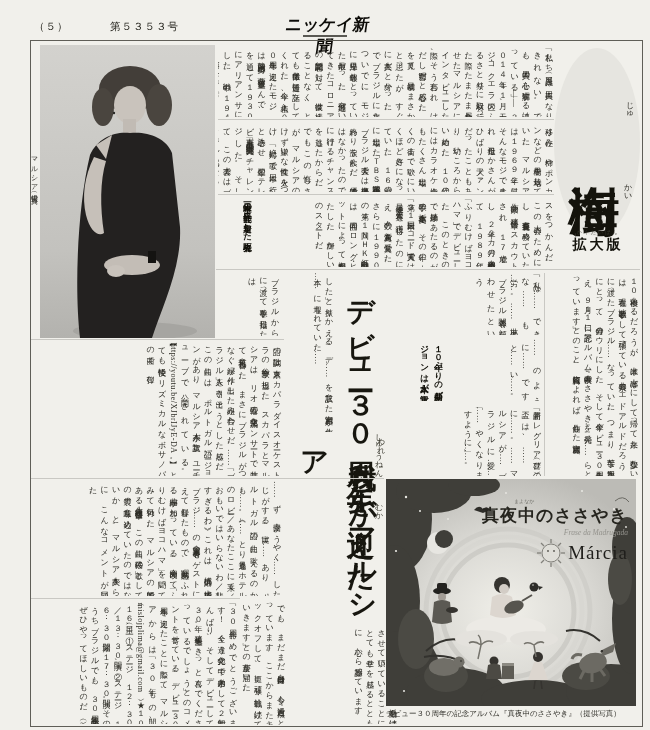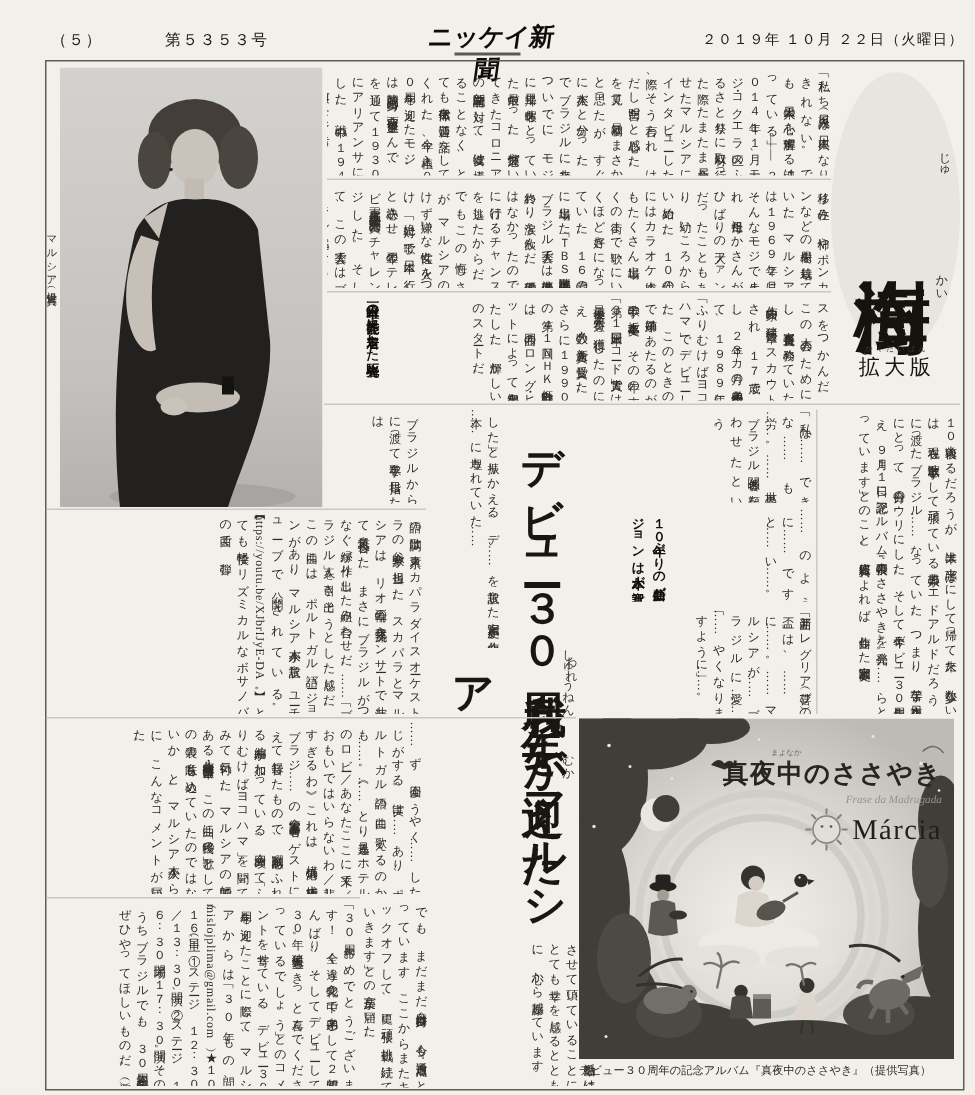--- a/index.html
+++ b/index.html
@@ -19,21 +19,20 @@
 </style>
 </head>
 <body>
 
 <div id="page">
 
   <div class="abs header-text" style="left:34px; top:20px;">（５）</div>
   <div class="abs header-text" style="left:110px; top:20px;">第５３５３号</div>
   <div class="abs" style="left:276px; top:14px; width:100px; text-align:center; font-family:'DejaVu Sans','Liberation Sans',sans-serif; font-weight:bold; font-size:16.5px; color:#0d0c08; transform:skewX(-8deg);">ニッケイ新聞</div>
   <div class="abs" style="left:303px; top:35px; width:44px; height:2px; background:#5a5953;"></div>
-  <div class="abs" style="left:468px; top:20px; font-size:9.5px; letter-spacing:1px; color:#1c1b14;">２０１９年 １０月 ２２日（火曜日）</div>
 
   <div class="abs" style="left:30px; top:40px; width:613px; height:687px; border:1px solid #5f5e57;"></div>
 
   <div class="abs" style="left:40px; top:45px; width:175px; height:293px;">
     <svg width="175" height="293" viewBox="0 0 175 293" preserveAspectRatio="none">
       <defs>
         <linearGradient id="pbg" x1="0" y1="0" x2="0" y2="1">
           <stop offset="0%" stop-color="#d3d2ce"></stop>
             <stop offset="70%" stop-color="#c3c2be"></stop>
             <stop offset="100%" stop-color="#b3b2ae"></stop>
@@ -60,21 +59,21 @@
       <rect x="108" y="206" width="8" height="12" fill="#141311"></rect>
     </svg>
   </div>
   <div class="abs vtext" style="left:29px; top:152px; font-size:7px; color:#33322c; letter-spacing:1px;">マルシア（提供写真）</div>
 
   <div class="abs" style="left:554px; top:48px; width:86px; height:188px; background:#e6e5e0; border-radius:50%;"></div>
   <div class="abs vtext" style="left:566px; top:62px; width:56px; height:166px; font-size:51px; line-height:56px; font-weight:bold; color:#14130c; text-align:center;"><span>樹</span><span>海</span></div>
   <div class="abs vtext" style="left:623px; top:96px; font-size:8px; color:#2e2d26;">じゅ</div>
   <div class="abs vtext" style="left:621px; top:178px; font-size:8px; color:#2e2d26;">かい</div>
   <div class="abs" style="left:556px; top:229px; width:84px; text-align:center; font-size:5px; letter-spacing:2px; color:#3a392f;">かくだいばん</div>
-  <div class="abs" style="left:556px; top:236px; width:84px; text-align:center; font-size:14px; font-weight:normal; letter-spacing:3px; color:#14130c; font-family:'DejaVu Sans','Liberation Sans',sans-serif;">拡大版</div>
+  <div class="abs" style="left:556px; top:236px; width:84px; text-align:center; font-size:14px; font-weight:bold; letter-spacing:3px; color:#14130c; font-family:'DejaVu Sans','Liberation Sans',sans-serif;">拡大版</div>
 
   <div class="abs body-col" style="left:218px; top:46px; width:336px; height:71px;">「私たち（日系人）は日本人になりきれない。でも、日本人の心を理解する魂は持っている」――２０１４年１１月、モジ・コクエラ区のふるさと祭りに取材に行った際、たまたま居合わせたマルシアにインタビューした際、そう言われ、けだし明言だと感心した。顔を見て、最初はまさかと思ったが、すぐに本人だと分かった。仕事でブラジルに来たついでに、モジに里帰り休暇をとっていた最中だった。突然近づいてきたコロニアの新聞記者に対して、彼女は構えることなく、とても自然体で普通に話をしてくれた。今年、入植１００周年を迎えたモジ。祖父は静岡県出身の西宮佐登里さんで、力行会を通して１９３０年にアリアンサに入植した。戦中の１９４３年頃にモジ市に</div>
   <div class="abs divider" style="left:218px; top:119px; width:336px; height:1px;"></div>
   <div class="abs body-col" style="left:218px; top:122px; width:336px; height:70px;">移り住み、柿やポンカンなどの果樹を栽培していた。マルシアは１９６９年２月にそんなモジで生まれ、祖母たかさんが美空ひばりの大ファンだったこともあり、幼いころから歌い始めた。１０代の頃にはカラオケ大会にもたくさん出場し、遠くの街まで歌いにいくほど好きになっていた。１６歳の時に出場した「ＴＢＳ歌謡選手権」のブラジル大会では準優勝に終わり涙を飲んだ。優勝ではなかったので日本に行けるチャンスを逃したからだ。でもこの悔しさが、マルシアの負けず嫌いな女性に火をつけ、「絶対に歌で日本に行く」と決心させ、翌年のテレビ東京主催「外国人歌謡大賞」にチャレンジした。そして、この大会ではブラジル代表になることができ、初めて日本に行くチャン</div>
   <div class="abs divider" style="left:218px; top:194px; width:336px; height:1px;"></div>
   <div class="abs body-col" style="left:258px; top:197px; width:296px; height:70px;">スをつかんだ。この大会のために来伯し、審査員長を務めていた有名作曲家の猪俣公章にスカウトされ、１７歳で単身訪日し、２年３カ月の内弟子修行を経て、１９８９年に「ふりむけばヨコハマ」でデビューした。このときの同門で姉弟子にあたるのが演歌歌手の坂本冬美だ。その年の末、「第３１回日本レコード大賞」では最優秀新人賞を獲得したのに加え、数々の新人賞を受賞した。さらに１９９０年末の第４１回ＮＨＫ紅白歌合戦へは、同曲のロング・ヒットによって初出場を果たした。輝かしい経歴のスタートだ。</div>
   <div class="abs subhead" style="left:215px; top:197px; width:40px; height:71px;">唯一日本の芸能界に定着した先駆者</div>
   <div class="abs divider" style="left:216px; top:269px; width:424px; height:1px;"></div>
 
   <div class="abs body-col" style="left:216px; top:272px; width:64px; height:64px;">ブラジルから日本に渡って歌手を目指した人は</div>

